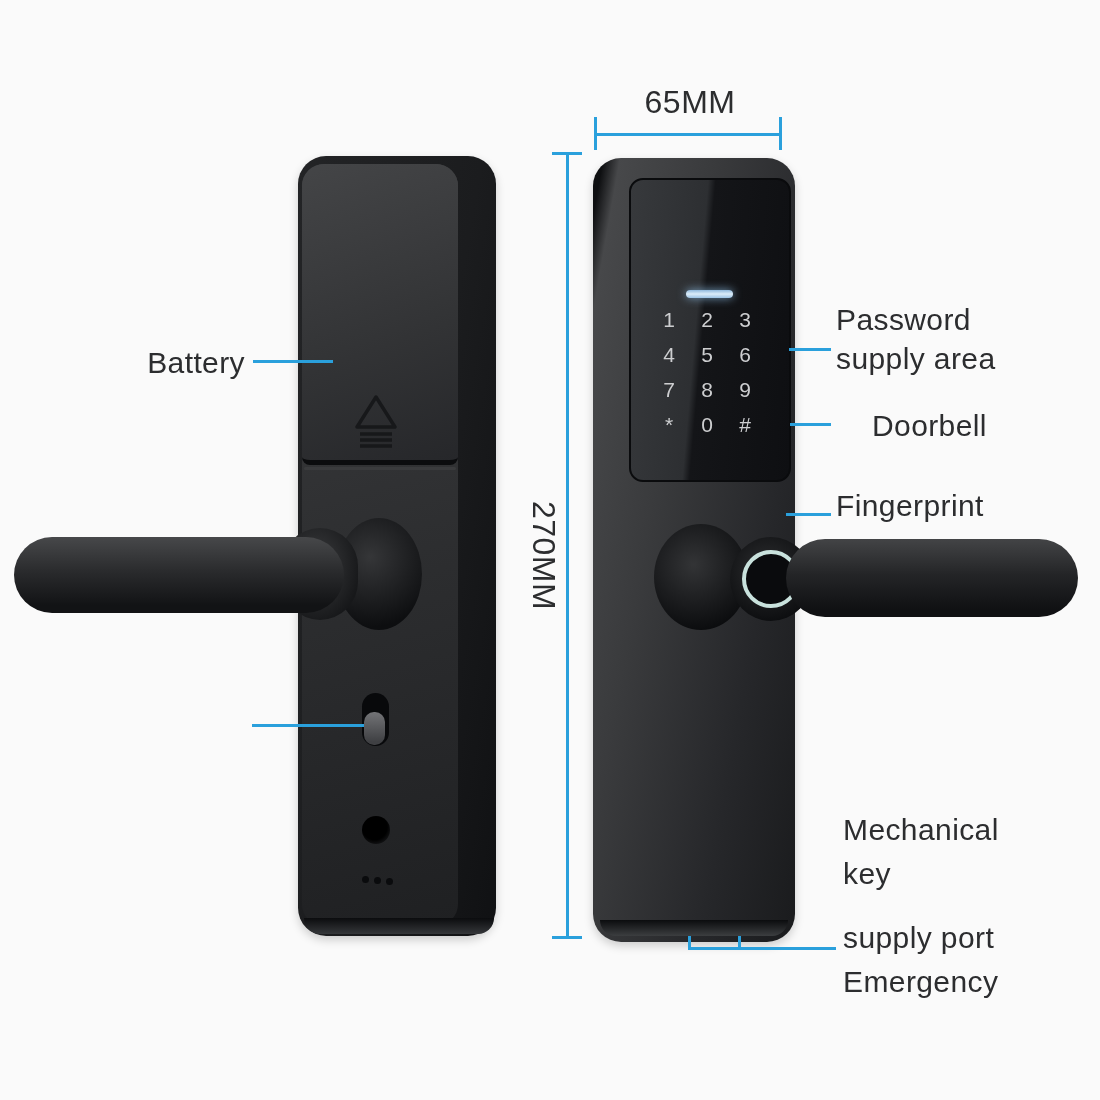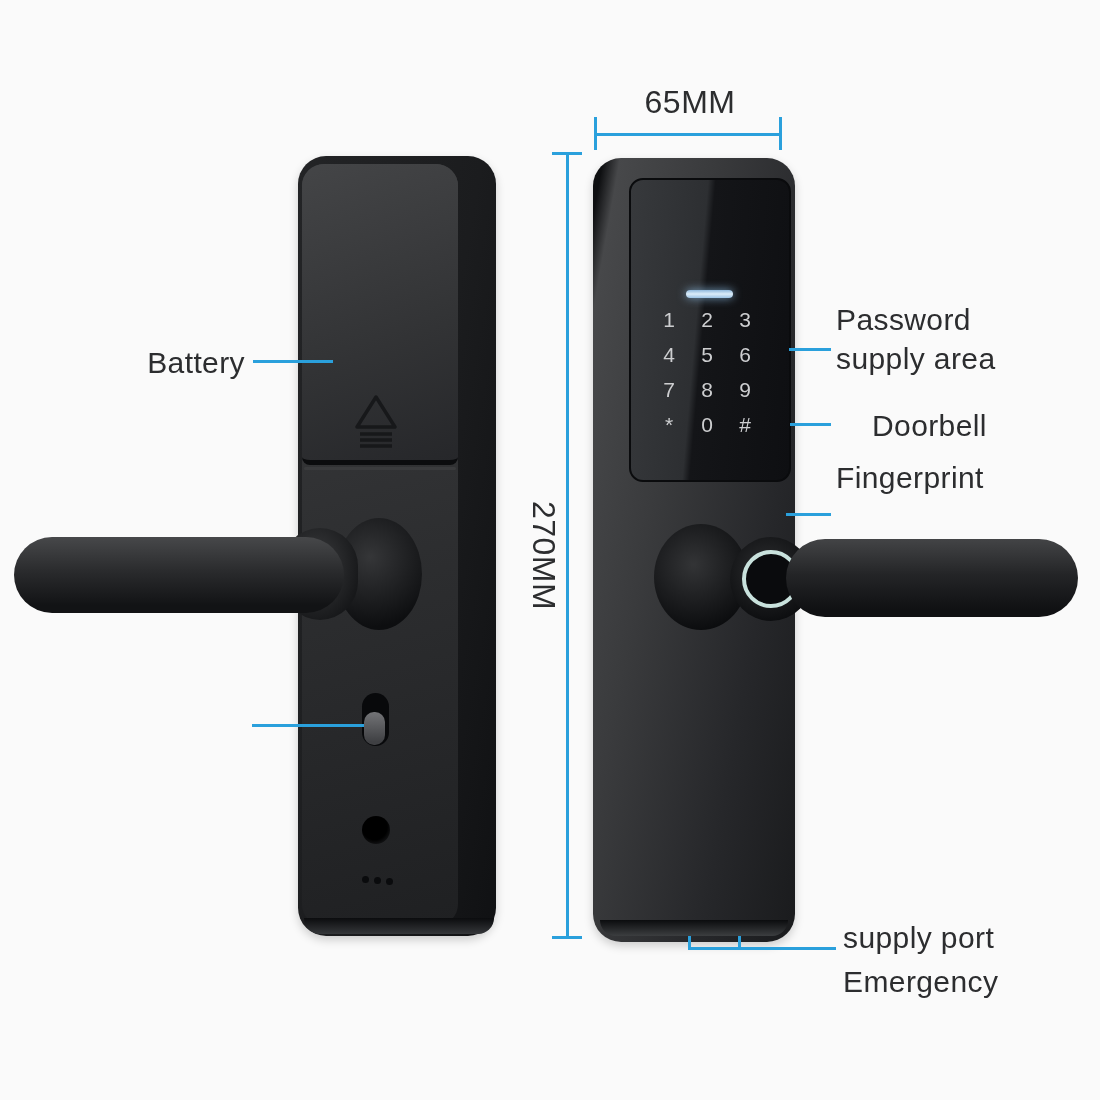--- a/index.html
+++ b/index.html
@@ -216,23 +216,27 @@
 
   <div class="label" style="left:836px; top:300px;">
     <div>Password</div>
     <div>supply area</div>
   </div>
   <div class="line" style="left:789px; top:348px; width:42px; height:3px;"></div>
 
   <div class="label" style="left:836px; top:406px;margin-left:36px;">Doorbell</div>
   <div class="line" style="left:790px; top:423px; width:41px; height:3px;"></div>
 
-  <div class="label" style="left:836px; top:458px;">Fingerprint</div>
+  <div class="label" style="left:836px; top:486px;">Fingerprint</div>
   <div class="line" style="left:786px; top:513px; width:45px; height:3px;"></div>
 
+  <div class="label big-gap" style="left:843px; top:808px;">
+    <div>Mechanical</div>
+    <div>key</div>
+  </div>
 
   <div class="label big-gap" style="left:843px; top:916px;">
     <div>supply port</div>
     <div>Emergency</div>
   </div>
 
   <div class="line" style="left:688px; top:947px; width:148px; height:3px;"></div>
   <div class="line" style="left:688px; top:936px; width:3px; height:13px;"></div>
   <div class="line" style="left:738px; top:936px; width:3px; height:13px;"></div>
 

